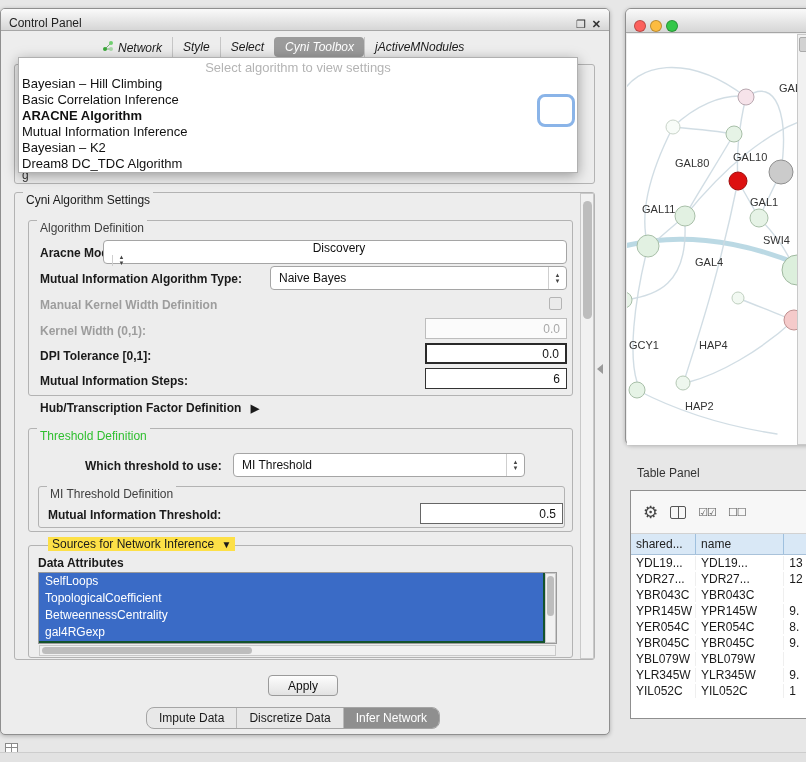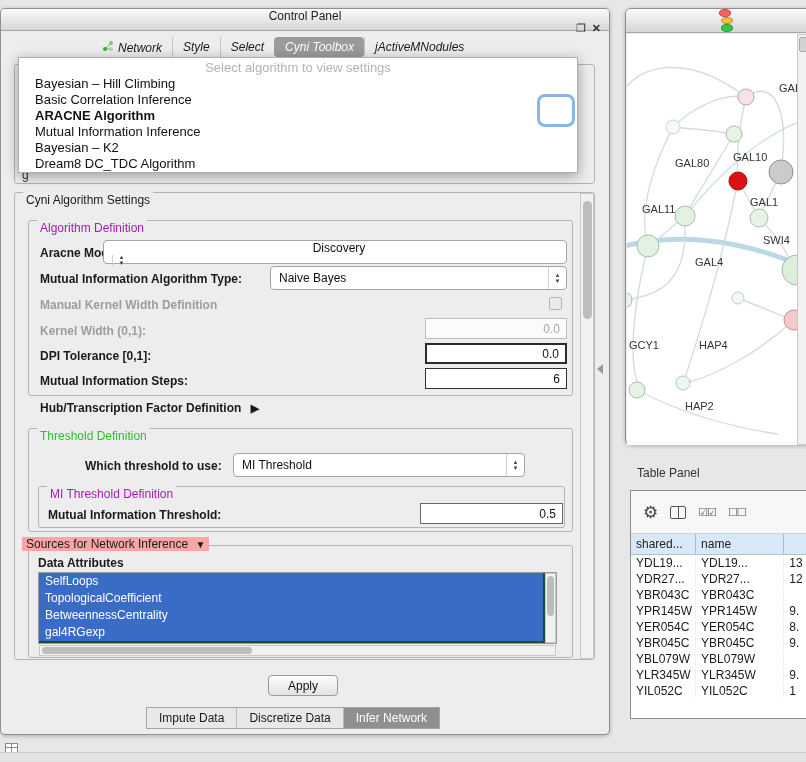--- a/index.html
+++ b/index.html
@@ -1,58 +1,58 @@
 <!DOCTYPE html>
 <html><head>
 <meta charset="utf-8">
 <style>
   html,body{margin:0;padding:0;}
   .page{position:relative;width:806px;height:762px;background:#e7e7e7;overflow:hidden;
         font-family:"Liberation Sans",sans-serif;-webkit-font-smoothing:antialiased;}
   .win{position:absolute;background:#ededed;border:1px solid #8f8f8f;border-radius:5px;
        box-shadow:0 1px 4px rgba(0,0,0,.25);box-sizing:border-box;}
   .titlebar{height:22px;background:linear-gradient(#fafafa,#d6d6d6);border-bottom:1px solid #a6a6a6;
-       border-radius:4px 4px 0 0;display:flex;align-items:center;padding:0 8px;box-sizing:border-box;flex-direction:column;}
+       border-radius:4px 4px 0 0;display:flex;align-items:flex-end;padding:0 8px;box-sizing:border-box;}
   .titlebar .t{font-size:12px;color:#222;}
   .tb-btns{margin-left:auto;display:flex;gap:6px;}
   .tb-btn{font-size:11px;color:#333;line-height:11px;cursor:default;}
   .cptabs{position:absolute;left:92px;top:37px;display:flex;align-items:flex-start;font-style:italic;}
   .cptab{display:inline-flex;align-items:center;gap:4px;padding:3px 10px;font-size:12px;color:#1a1a1a;
        border-left:1px solid #c6c6c6;white-space:nowrap;}
   .cptab:first-child{border-left:none;}
   .cptab.sel{background:#9b9b9b;color:#fff;border-radius:4px;border-left-color:transparent;}
   .popup{position:absolute;left:18px;top:57px;width:560px;height:116px;background:#fff;
        border:1px solid #b0b0b0;box-shadow:0 3px 12px rgba(0,0,0,.35);z-index:20;padding-top:1px;box-sizing:border-box;}
   .popup .ph{text-align:center;color:#b4b4b4;font-size:13px;height:17px;line-height:17px;}
-  .popup .item{font-size:13px;height:16px;line-height:16px;padding-left:16px;color:#111;white-space:nowrap;}
+  .popup .item{font-size:13px;height:16px;line-height:16px;padding-left:3px;color:#111;white-space:nowrap;}
   .popup .item.sel{font-weight:bold;}
   .groupbox{position:absolute;border:1px solid #b3b3b3;border-radius:3px;box-sizing:border-box;}
   .gtitle{position:absolute;top:-8px;left:8px;background:#ededed;padding:8px 3px;font-size:12px;white-space:nowrap;}
-  .t-blue{color:#a21caf}.t-green{color:#2fbf2f}.t-black{color:#1a1a1a}
+  .t-blue{color:#404040}.t-green{color:#2fbf2f}.t-black{color:#1a1a1a}
   .lbl{position:absolute;font-size:12px;font-weight:bold;color:#1a1a1a;white-space:nowrap;}
   .lbl.dis{color:#9d9d9d;}
   .plain{position:absolute;font-size:12px;color:#1a1a1a;white-space:nowrap;}
   .combo{position:absolute;background:#fff;border:1px solid #a5a5a5;border-radius:4px;display:flex;
        align-items:center;font-size:12px;color:#111;box-sizing:border-box;padding-left:8px;}
   .combo .spacer{flex:1;}
   .combo .arr{width:17px;align-self:stretch;border-left:1px solid #cfcfcf;display:flex;flex-direction:column;
        align-items:center;justify-content:center;gap:1px;color:#444;}
   .combo .arr b{font-size:6px;line-height:5px;font-weight:normal;}
   .tfield{position:absolute;background:#fff;font-size:12px;box-sizing:border-box;display:flex;
        align-items:center;justify-content:flex-end;padding:0 6px;color:#111;}
   .checkbox{position:absolute;width:13px;height:13px;border:1px solid #b5b5b5;background:#ebebeb;
        border-radius:2px;box-sizing:border-box;}
   .attr-list{position:absolute;background:#14532d;border:1px solid #9a9a9a;box-sizing:border-box;overflow:hidden;}
   .attr-item{height:17px;line-height:17px;font-size:12px;color:#fff;background:#3a6bc6;padding-left:6px;
        width:calc(100% - 13px);box-sizing:border-box;white-space:nowrap;}
   .sb-track{position:absolute;background:#f1f1f1;border:1px solid #c9c9c9;box-sizing:border-box;}
   .sb-thumb{position:absolute;background:#bdbdbd;border-radius:5px;}
   .btn{position:absolute;background:linear-gradient(#fdfdfd,#e2e2e2);border:1px solid #9a9a9a;border-radius:4px;
        font-size:12px;color:#111;display:flex;align-items:center;justify-content:center;box-sizing:border-box;}
-  .bottom-tabs{position:absolute;display:flex;border:1px solid #a5a5a5;border-radius:0;background:#e8e8e8;overflow:hidden;}
+  .bottom-tabs{position:absolute;display:flex;border:1px solid #a5a5a5;border-radius:8px;background:#e8e8e8;overflow:hidden;}
   .btab{font-size:12px;padding:3px 12px;color:#1a1a1a;border-left:1px solid #b9b9b9;white-space:nowrap;}
   .btab:first-child{border-left:none;}
   .btab.sel{background:#8f8f8f;color:#fff;}
   .light{width:12px;height:12px;border-radius:50%;box-sizing:border-box;border:1px solid rgba(0,0,0,.25);}
   .tbl-window{position:absolute;background:#fff;border:1px solid #8f8f8f;overflow:hidden;box-sizing:border-box;}
   .tbl-toolbar{height:42px;background:#f7f7f7;border-bottom:1px solid #d2d2d2;display:flex;align-items:center;
        gap:12px;padding:0 12px;}
   .tool-ic{color:#444;font-size:17px;line-height:17px;}
   .cols-ic{width:16px;height:13px;border:1px solid #555;border-radius:2px;position:relative;box-sizing:border-box;}
   .cols-ic::after{content:"";position:absolute;left:7px;top:0;bottom:0;width:1px;background:#555;}
@@ -199,21 +199,21 @@
 
   <div class="groupbox" style="left:38px;top:486px;width:527px;height:42px;">
     <span class="gtitle t-blue">MI Threshold Definition</span>
   </div>
   <span class="lbl" style="left:48px;top:508px;">Mutual Information Threshold:</span>
   <div class="tfield" style="left:420px;top:503px;width:143px;height:21px;border:1px solid #666;">
     <span>0.5</span>
   </div>
 
   <div class="groupbox" style="left:28px;top:545px;width:545px;height:113px;"></div>
-  <span class="plain" style="left:22px;top:537px;background:#fca5a5;padding:0 4px;">
+  <span class="plain" style="left:48px;top:537px;background:#fde047;padding:0 4px;">
     <span>Sources for Network Inference</span>
     <span style="font-size:10px;margin-left:4px;">▼</span>
   </span>
   <span class="lbl" style="left:38px;top:556px;">Data Attributes</span>
 
   <div class="attr-list" style="left:38px;top:572px;width:519px;height:72px;" id="attr-list">
       <div class="attr-item" style="background: rgb(58, 107, 198);">SelfLoops</div>
       <div class="attr-item" style="background: rgb(58, 107, 198);">TopologicalCoefficient</div>
       <div class="attr-item" style="background: rgb(58, 107, 198);">BetweennessCentrality</div>
       <div class="attr-item" style="background: rgb(58, 107, 198);">gal4RGexp</div>

